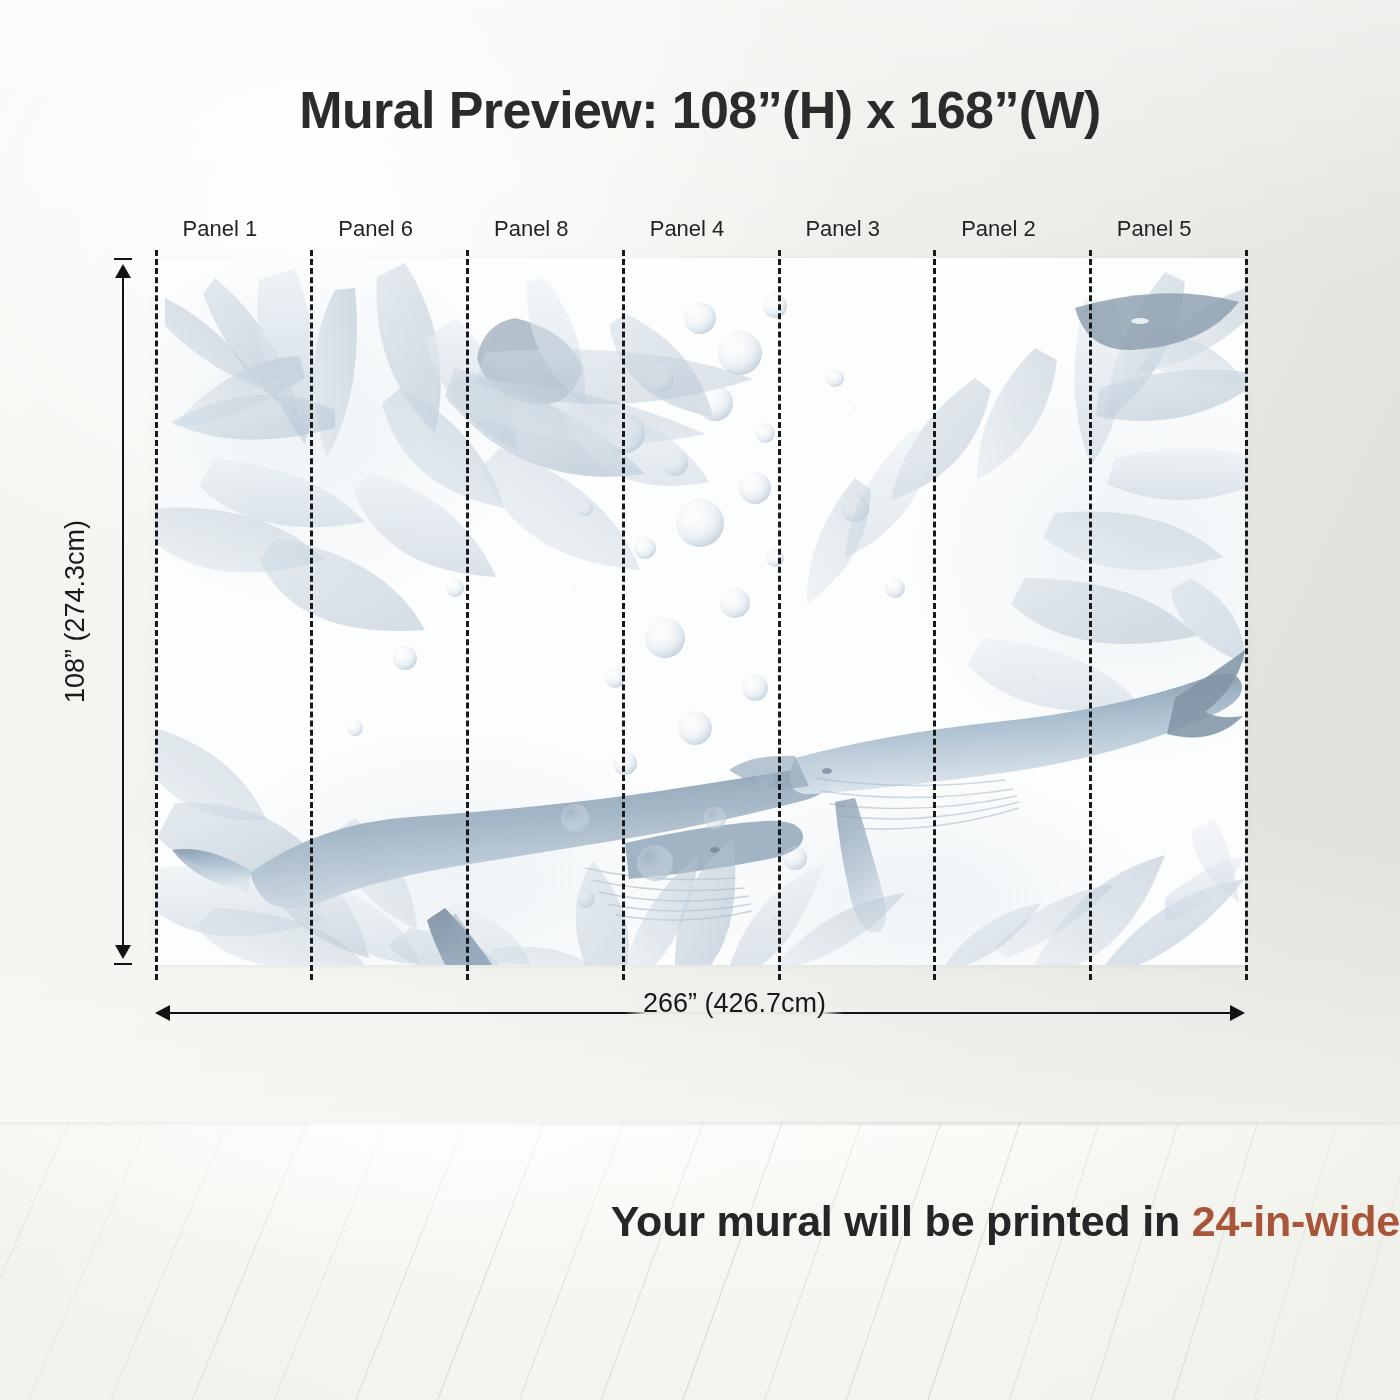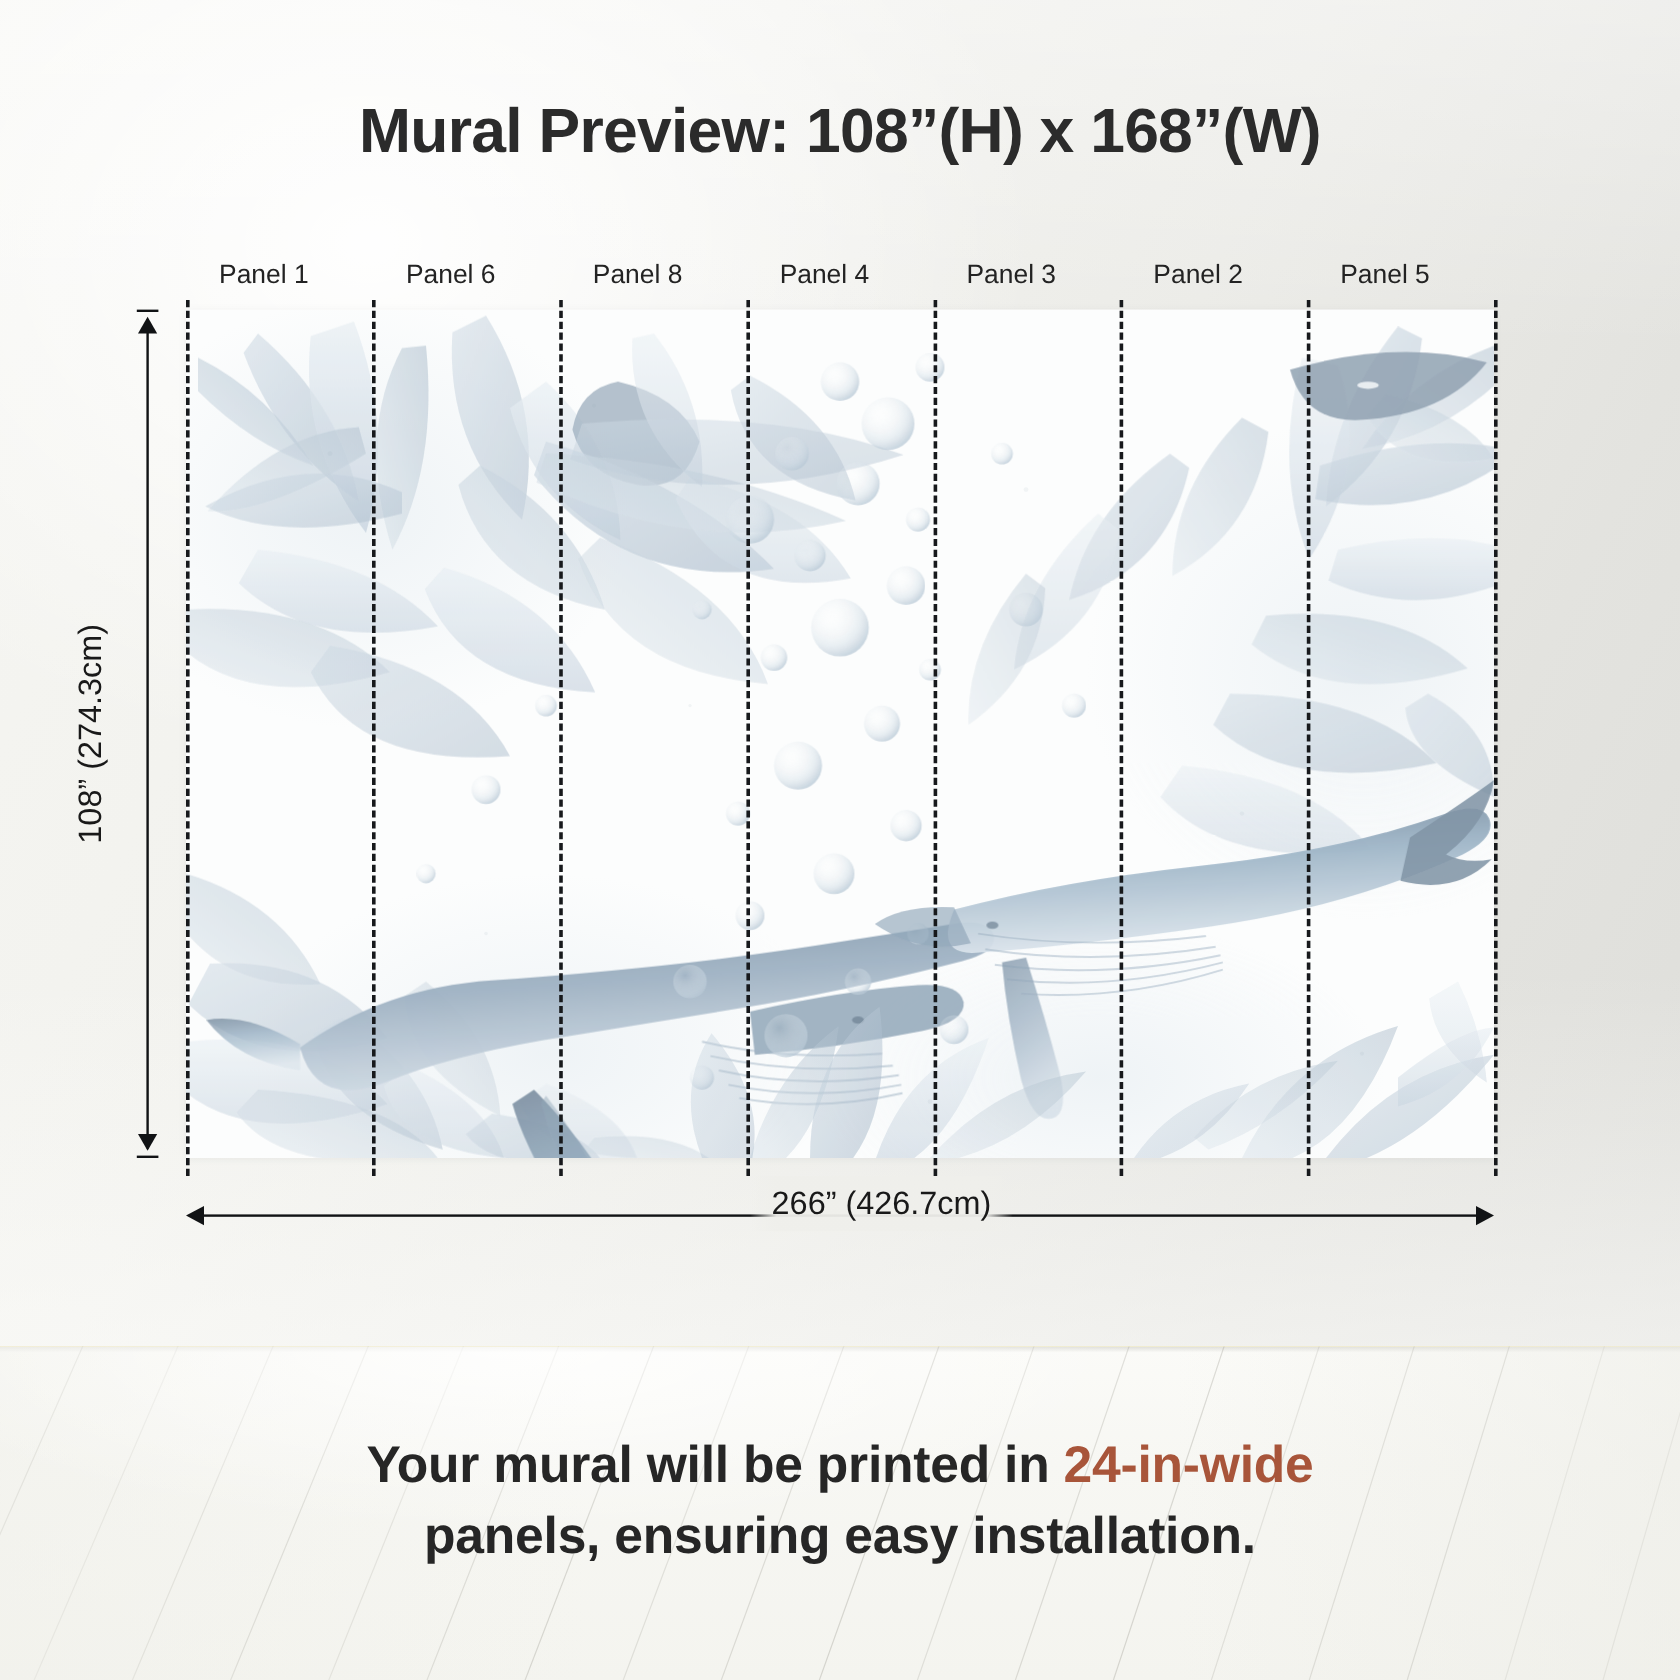--- a/index.html
+++ b/index.html
@@ -218,21 +218,21 @@
     white-space: nowrap;
     background: linear-gradient(90deg, rgba(239,239,235,0) 0%, rgba(239,239,235,0.95) 10%, rgba(239,239,235,0.95) 90%, rgba(239,239,235,0) 100%);
   }
 
   
   .caption {
     position: absolute;
     left: 0;
     top: 1192px;
     width: 1400px;
-    text-align: center;
+    text-align: right;
     font-size: 43px;
     font-weight: bold;
     line-height: 59px;
     color: #262626;
     letter-spacing: -0.2px;
   }
   .caption .accent { color: #a8553a; }
   .caption .line { display: block; white-space: nowrap; }
 </style>
 </head>
@@ -515,16 +515,15 @@
         <div class="plank" style="left: 1300px; transform: rotate(17deg); opacity: 0.79;"></div>
         <div class="plank" style="left: 1378px; transform: rotate(16.55deg); opacity: 0.55;"></div>
         <div class="plank" style="left: 1456px; transform: rotate(16.1deg); opacity: 0.67;"></div>
         <div class="plank" style="left: 1534px; transform: rotate(15.65deg); opacity: 0.79;"></div>
       </div>
     <div class="floor-gloss"></div>
   </div>
 
   <div class="caption">
     <span class="line"><span>Your mural will be printed in </span><span class="accent">24-in-wide</span></span>
-    <span class="line">panels, ensuring easy installation.</span>
   </div>
 
 </div>
 
 </body></html>

